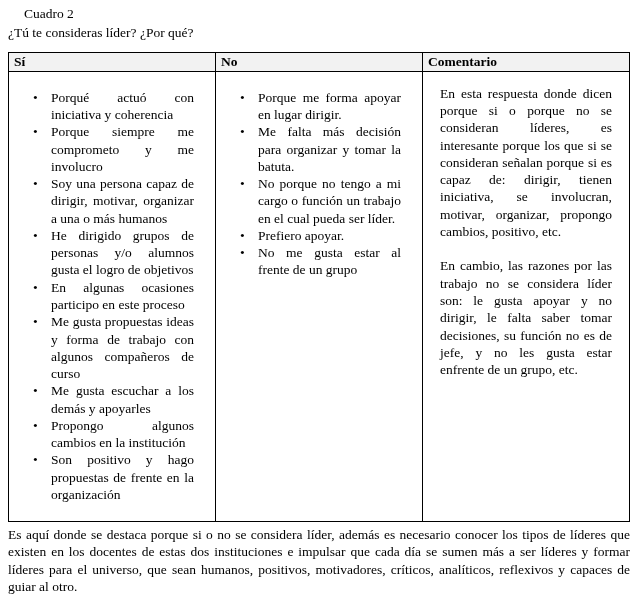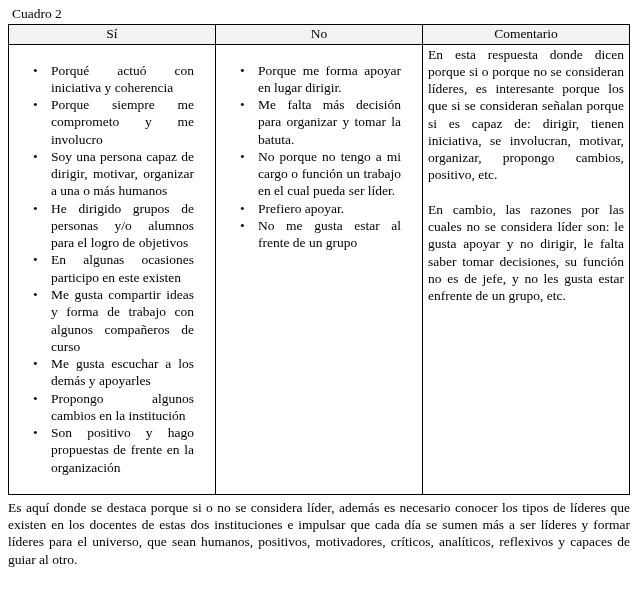--- a/index.html
+++ b/index.html
@@ -13,39 +13,39 @@
     width: 638px;
     height: 599px;
     box-sizing: border-box;
     padding: 5px 8px 4px 8px;
     background: #ffffff;
     overflow: hidden;
     font-size: 13.5px;
     line-height: 1.28;
   }
   .doc-title {
-    margin: 0 0 2px 4px;
+    margin: 0 0 2px 16px;
   }
   .doc-question {
     margin: 0 0 10px 0;
   }
   table.leader-table {
     border-collapse: collapse;
     width: 622px;
     table-layout: fixed;
   }
   table.leader-table th,
   table.leader-table td {
     border: 1px solid #000000;
     vertical-align: top;
     padding: 1px 5px 2px 5px;
   }
   table.leader-table th {
-    text-align: center;
-    font-weight: normal;
+    text-align: left;
+    font-weight: bold;
     background: #f2f2f2;
     padding-top: 0;
     padding-bottom: 1px;
   }
   ul.bullet-list {
     list-style: none;
     margin: 16px;
     padding: 0;
   }
   ul.bullet-list li {
@@ -53,75 +53,76 @@
     padding-left: 21px;
     text-align: justify;
   }
   ul.bullet-list li::before {
     content: "\2022";
     position: absolute;
     left: 3px;
     top: 0;
   }
   .comment-cell p {
-    margin: 0;
+    margin: 12px;
     text-align: justify;
   }
   .comment-cell p + p {
     margin-top: 1.28em;
   }
   .closing-paragraph {
     margin: 4px 0 0 0;
     text-align: justify;
   }
 </style>
 </head>
 <body>
 
 <div class="page">
 
   <div class="doc-title">Cuadro 2</div>
 
+  <div class="doc-question">¿Tú te consideras líder? ¿Por qué?</div>
 
   <table class="leader-table">
     <thead>
       <tr>
         <th>Sí</th>
         <th>No</th>
         <th>Comentario</th>
       </tr>
     </thead>
     <tbody>
       <tr>
         <td>
           <ul class="bullet-list">
               <li>Porqué actuó con iniciativa y coherencia</li>
               <li>Porque siempre me comprometo y me involucro</li>
               <li>Soy una persona capaz de dirigir, motivar, organizar a una o más humanos</li>
-              <li>He dirigido grupos de personas y/o alumnos para el logro de objetivos</li>
-              <li>En algunas ocasiones participo en este existen</li>
-              <li>Me gusta compartir ideas y forma de trabajo con algunos compañeros de curso</li>
+              <li>He dirigido grupos de personas y/o alumnos gusta el logro de objetivos</li>
+              <li>En algunas ocasiones participo en este proceso</li>
+              <li>Me gusta propuestas ideas y forma de trabajo con algunos compañeros de curso</li>
               <li>Me gusta escuchar a los demás y apoyarles</li>
               <li>Propongo algunos cambios en la institución</li>
               <li>Son positivo y hago propuestas de frente en la organización</li>
             </ul>
         </td>
         <td>
           <ul class="bullet-list">
               <li>Porque me forma apoyar en lugar dirigir.</li>
               <li>Me falta más decisión para organizar y tomar la batuta.</li>
               <li>No porque no tengo a mi cargo o función un trabajo en el cual pueda ser líder.</li>
               <li>Prefiero apoyar.</li>
               <li>No me gusta estar al frente de un grupo</li>
             </ul>
         </td>
         <td class="comment-cell">
           <div>
               <p>En esta respuesta donde dicen porque si o porque no se consideran líderes, es interesante porque los que si se consideran señalan porque si es capaz de: dirigir, tienen iniciativa, se involucran, motivar, organizar, propongo cambios, positivo, etc.</p>
-              <p>En cambio, las razones por las cuales no se considera líder son: le gusta apoyar y no dirigir, le falta saber tomar decisiones, su función no es de jefe, y no les gusta estar enfrente de un grupo, etc.</p>
+              <p>En cambio, las razones por las trabajo no se considera líder son: le gusta apoyar y no dirigir, le falta saber tomar decisiones, su función no es de jefe, y no les gusta estar enfrente de un grupo, etc.</p>
             </div>
         </td>
       </tr>
     </tbody>
   </table>
 
   <p class="closing-paragraph">Es aquí donde se destaca porque si o no se considera líder, además es necesario conocer los tipos de líderes que existen en los docentes de estas dos instituciones e impulsar que cada día se sumen más a ser líderes y formar líderes para el universo, que sean humanos, positivos, motivadores, críticos, analíticos, reflexivos y capaces de guiar al otro.</p>
 
 </div>
 

